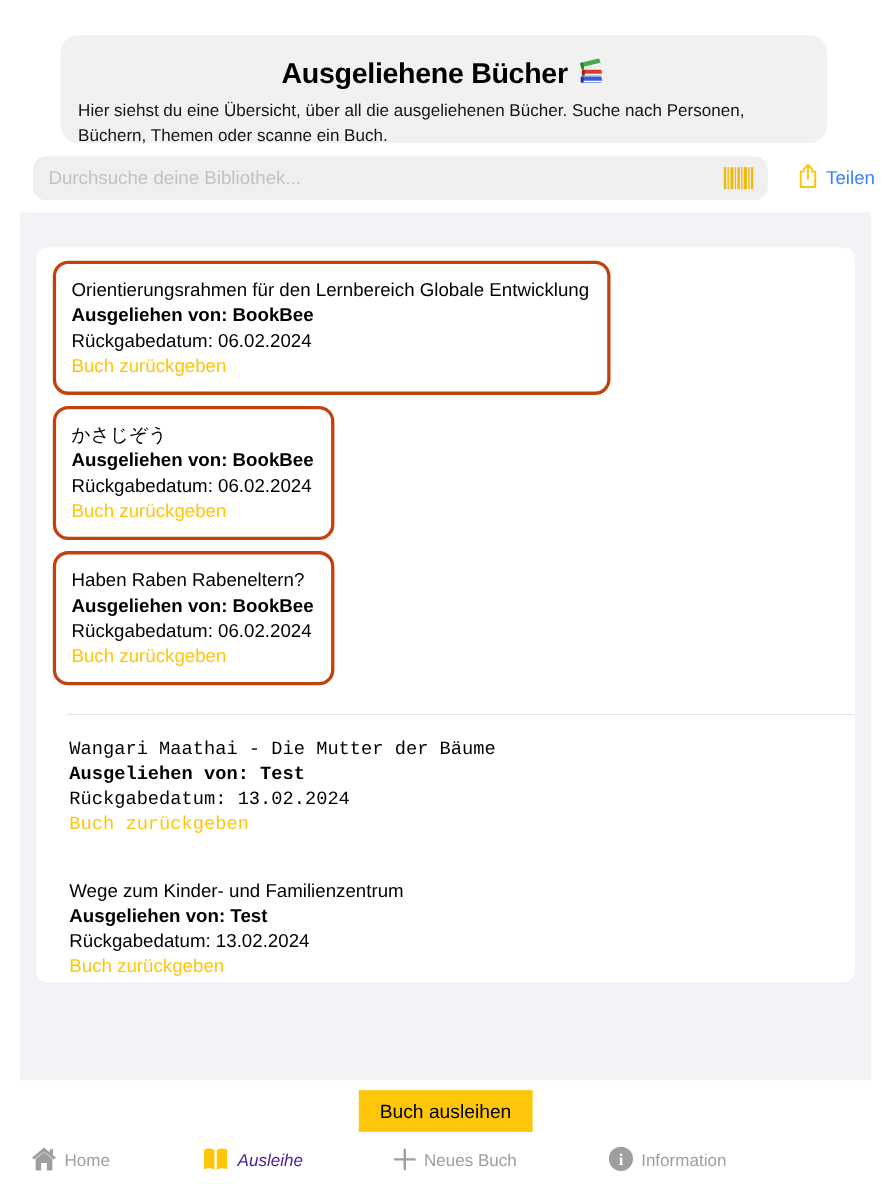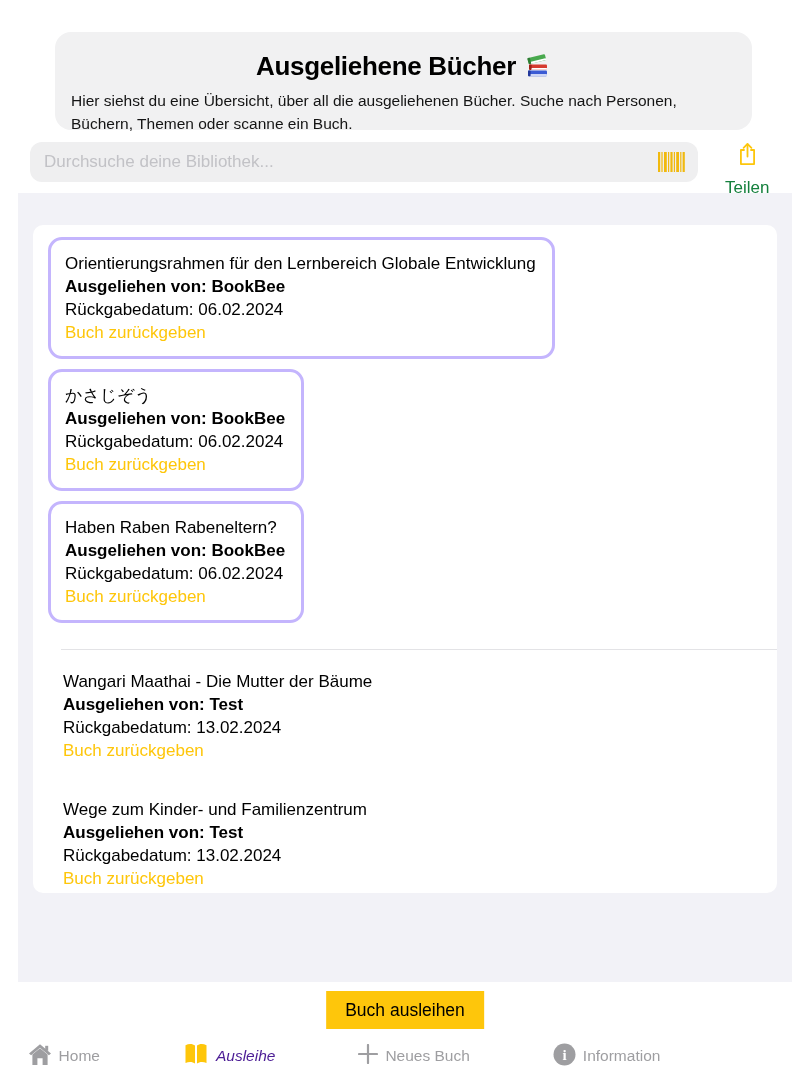--- a/index.html
+++ b/index.html
@@ -25,38 +25,38 @@
   
   .search-field { position:absolute; left:30px; top:142px; width:668px; height:40px;
                   background:#efeff0; border-radius:12px; display:flex; align-items:center; }
   .search-input { flex:1; border:none; outline:none; background:transparent;
                   font-size:17px; color:#14532d; padding:0 8px 0 14px;
                   font-family:"Liberation Sans","DejaVu Sans",sans-serif; }
   .search-input::placeholder { color:#c2c2c6; }
   .barcode-wrap { margin-right:12px; display:flex; align-items:center; cursor:pointer; }
   .share-button { position:absolute; left:725px; top:142px; height:40px;
                   display:flex; align-items:center; gap:7px; cursor:pointer;
-                  color:#15803d; font-size:17px;flex-direction:column; }
+                  color:#3b82f6; font-size:17px; }
 
   
   .scroll-bg { position:absolute; left:18px; top:193px; width:774px; height:789px;
                background:#f2f2f7; }
   .list-card { position:absolute; left:15px; top:32px; width:744px; height:668px;
                background:#ffffff; border-radius:10px; padding-top:12px; overflow:hidden; }
 
   .book-row { font-size:17px; line-height:23px; color:#000; }
   .book-row .line { white-space:nowrap; }
   .book-row .borrower { font-weight:700; }
   .book-row .action { color:#fec60a; cursor:pointer; }
 
   .book-row.highlighted { display:inline-block; margin:0 0 10px 15px;
-                          border:3px solid #c4b5fd; border-radius:14px;
+                          border:3px solid #c2410c; border-radius:14px;
                           padding:12px 16px 12px 14px; }
   .book-row.plain { padding-left:30px; }
-  .row4 { margin-top:20px; }
+  .row4 { margin-top:20px;font-family:Liberation Mono, monospace; }
   .row5 { margin-top:36px; }
 
   .list-separator { height:1px; background:#e3e3e6; margin:16px 0 0 28px; }
 
   
   .borrow-button { position:absolute; left:50%; transform:translateX(-50%);
                    top:991px; height:38px; padding:0 19px; background:#fec60b;
                    border:none; border-radius:0; font-size:17.5px; color:#000;
                    font-family:"Liberation Sans","DejaVu Sans",sans-serif;
                    display:flex; align-items:center; cursor:pointer; }

